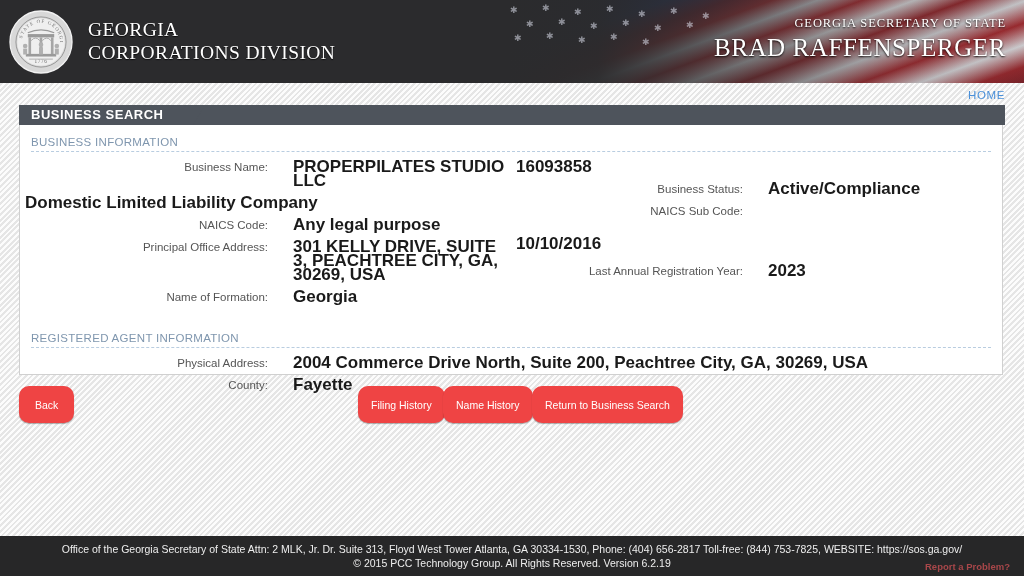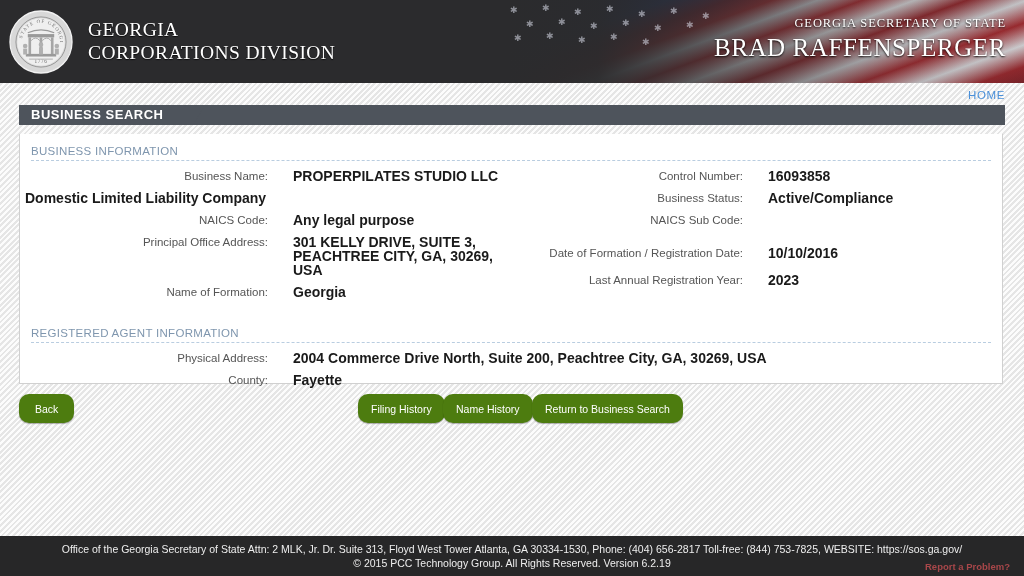--- a/index.html
+++ b/index.html
@@ -152,21 +152,21 @@
     position: absolute;
     right: -12px; top: 0;
     border-style: solid;
     border-width: 20px 12px 0 0;
     border-color: #4e545c transparent transparent transparent;
   }
 
   
   #content-panel {
     position: absolute;
-    left: 19px; top: 134px;
+    left: 19px; top: 125px;
     width: 984px;
     height: 250px;
     background: #ffffff;
     border: 1px solid #d0d0d0;
     border-top: none;
     box-sizing: border-box;
   }
 
   .section {
     position: relative;
@@ -200,44 +200,44 @@
   .label {
     flex: 0 0 auto;
     text-align: right;
     color: #555555;
     font-size: 11.5px;
     line-height: 14px;
     padding-top: 1px;
   }
   .value {
     color: #1a1a1a;
-    font-size: 14px;
+    font-size: 17px;
     font-weight: bold;
     line-height: 14px;
     margin-left: 5px;
     padding-top: 1px;
   }
   
   .col-left .label { width: 248px; }
   .col-right .label { width: 232px; }
 
   .fullrow .label { width: 248px; }
 
   
   #button-row {
     position: absolute;
     left: 19px; top: 386px;
     width: 986px; height: 20px;
   }
   .btn {
     position: absolute;
-    top: 8px;
-    height: 29px;
+    top: 0;
+    height: 37px;
     line-height: 20px;
-    background: #4d7c0f;
+    background: #ef4444;
     color: #ffffff;
     font-size: 10.5px;
     border: none;
     border-radius: 10px;
     padding: 0 13px;
     cursor: pointer;
     font-family: "Liberation Sans", sans-serif;
     box-shadow: 0 1px 1px rgba(0,0,0,.3);
     white-space: nowrap;
   }
@@ -377,33 +377,31 @@
           <div class="label">Principal Office Address:</div>
           <div class="value" style="max-width:220px">301 KELLY DRIVE, SUITE 3, PEACHTREE CITY, GA, 30269, USA</div>
         </div>
         <div class="row">
           <div class="label">Name of Formation:</div>
           <div class="value">Georgia</div>
         </div>
       </div>
       <div class="col col-right">
         <div class="row">
-          <div class="label">Control Number:</div>
           <div class="value">16093858</div>
         </div>
         <div class="row">
           <div class="label">Business Status:</div>
           <div class="value">Active/Compliance</div>
         </div>
         <div class="row">
           <div class="label">NAICS Sub Code:</div>
           <div class="value"></div>
         </div>
         <div class="row" style="margin-top:18px">
-          <div class="label">Date of Formation / Registration Date:</div>
           <div class="value">10/10/2016</div>
         </div>
         <div class="row" style="margin-top:12px">
           <div class="label">Last Annual Registration Year:</div>
           <div class="value">2023</div>
         </div>
       </div>
     </div>
   </div>
 

